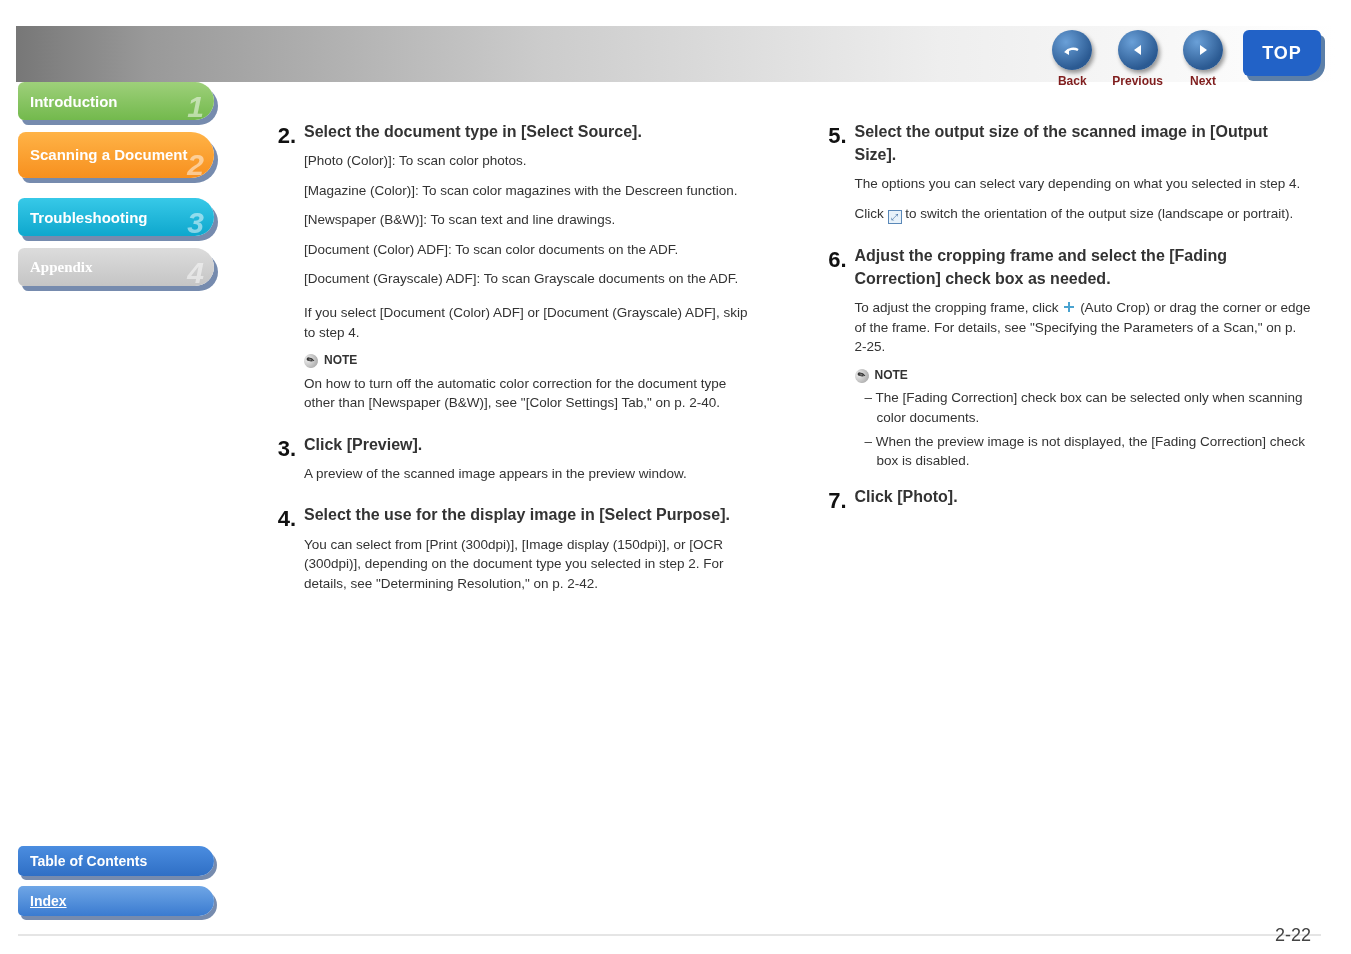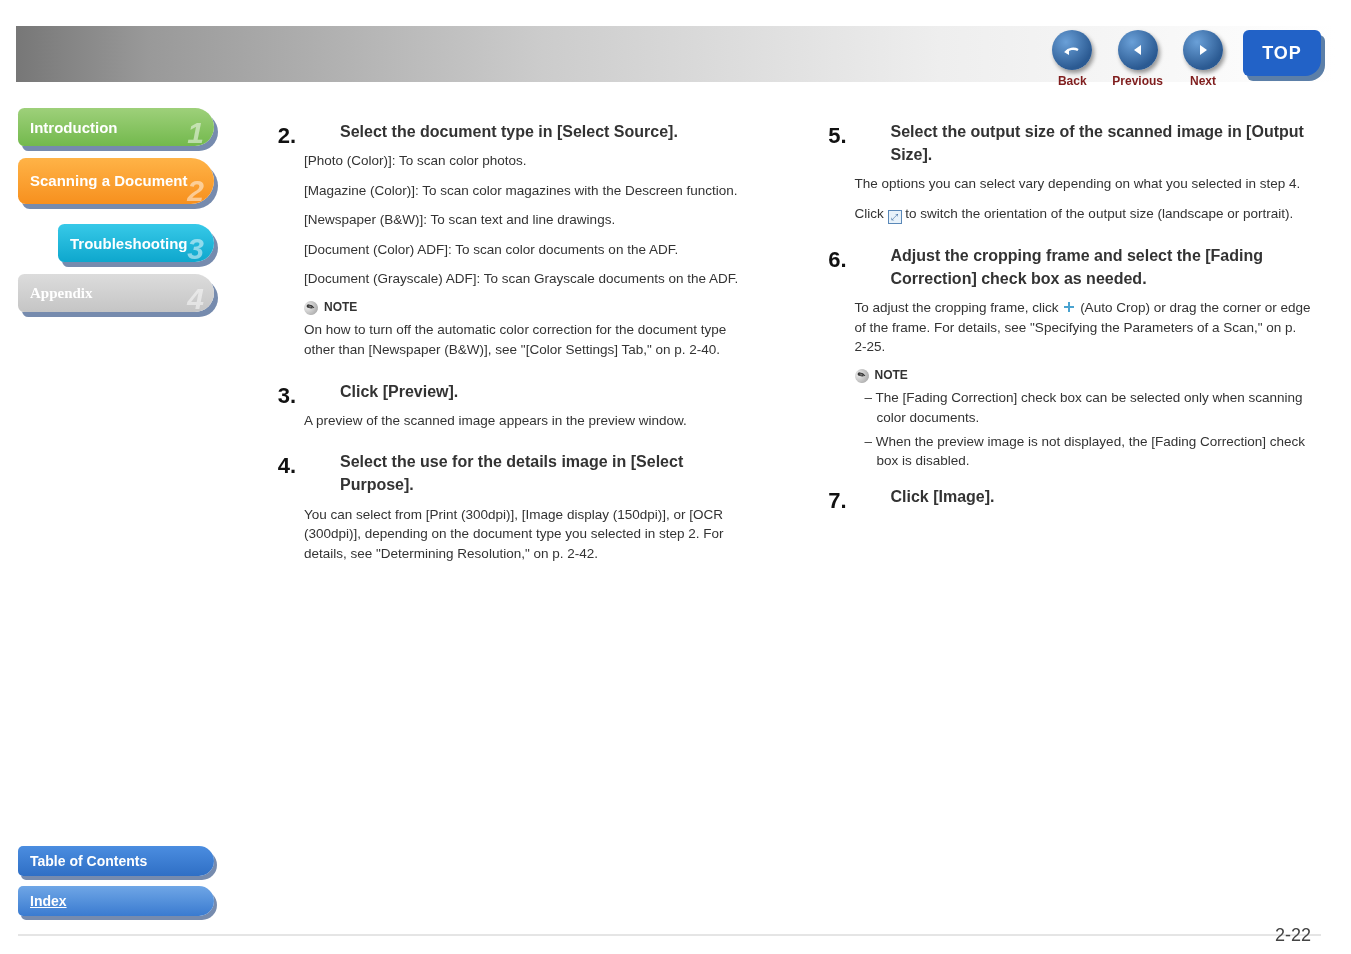--- a/index.html
+++ b/index.html
@@ -57,21 +57,21 @@
     height: 46px;
     display:flex; align-items:center; justify-content:center;
     color:#fff; font-weight:bold; font-size:18px;
     letter-spacing:1px;
   }
 
   
   .sidebar {
     position: absolute;
     left: 18px;
-    top: 108px;
+    top: 82px;
     width: 196px;
   }
   .tab {
     position: relative;
     height: 46px;
     border-radius: 8px 24px 24px 8px;
     margin-bottom: 20px;
     padding: 6px 12px;
     color:#fff;
     font-size:15px;
@@ -85,21 +85,21 @@
     position:absolute;
     right:10px;
     bottom:-4px;
     font-size:30px;
     font-weight:bold;
     font-style:italic;
     opacity:.5;
   }
   .tab.green   { background: linear-gradient(#9ed07a,#73b94d); }
   .tab.orange  { background: linear-gradient(#ffb347,#f7901e); }
-  .tab.cyan    { background: linear-gradient(#37c9e8,#0ea7cd); margin-left: 40px; }
+  .tab.cyan    { background: linear-gradient(#37c9e8,#0ea7cd); }
   .tab.gray    { background: linear-gradient(#dcdcdc,#c5c5c5); color:#fff; }
   .tab.gray .label{ color:#fff;font-family:Liberation Serif, serif; }
 
   
   .bottom-links {
     position:absolute;
     left:18px;
     bottom:28px;
     width:196px;
   }
@@ -130,21 +130,21 @@
     gap: 60px;
   }
   .col { flex:1; font-size:13.5px; color:#333; line-height:1.45; }
   .step { display:flex; margin-bottom:10px; }
   .step-num {
     font-size:22px; font-weight:bold; color:#111;
     width:34px; flex-shrink:0;
     text-align:right; padding-right:8px;
   }
   .step-body { flex:1; }
-  .step-title { font-size:16px; font-weight:bold; margin-bottom:8px;margin-left:36px; }
+  .step-title { font-size:16px; font-weight:bold; margin-bottom:8px; }
   .para { margin-bottom:10px; }
   .note-head {
     display:flex; align-items:center; gap:6px;
     font-weight:bold; font-size:12px; margin-top:6px; margin-bottom:4px;
   }
   .note-icon {
     width:14px; height:14px; border-radius:50%;
     background: radial-gradient(circle at 35% 30%, #eee,#999);
     display:inline-flex; align-items:center; justify-content:center;
     font-size:9px; color:#333; transform:rotate(-30deg);
@@ -246,40 +246,41 @@
     <div class="col">
       <div class="step">
         <div class="step-num">2.</div>
         <div class="step-body">
           <div class="step-title">Select the document type in [Select Source].</div>
           <div class="para">[Photo (Color)]: To scan color photos.</div>
           <div class="para">[Magazine (Color)]: To scan color magazines with the Descreen function.</div>
           <div class="para">[Newspaper (B&amp;W)]: To scan text and line drawings.</div>
           <div class="para">[Document (Color) ADF]: To scan color documents on the ADF.</div>
           <div class="para">[Document (Grayscale) ADF]: To scan Grayscale documents on the ADF.</div>
+          <div class="para" style="margin-top:14px">If you select [Document (Color) ADF] or [Document (Grayscale) ADF], skip to step 4.</div>
           <div class="note-head">
             <span class="note-icon">✎</span>
             <span>NOTE</span>
           </div>
           <div class="para">On how to turn off the automatic color correction for the document type other than [Newspaper (B&amp;W)], see "[Color Settings] Tab," on p. 2-40.</div>
         </div>
       </div>
 
       <div class="step">
         <div class="step-num">3.</div>
         <div class="step-body">
           <div class="step-title">Click [Preview].</div>
           <div class="para">A preview of the scanned image appears in the preview window.</div>
         </div>
       </div>
 
       <div class="step">
         <div class="step-num">4.</div>
         <div class="step-body">
-          <div class="step-title">Select the use for the details image in [Select Purpose].</div>
+          <div class="step-title">Select the use for the display image in [Select Purpose].</div>
           <div class="para">You can select from [Print (300dpi)], [Image display (150dpi)], or [OCR (300dpi)], depending on the document type you selected in step 2. For details, see "Determining Resolution," on p. 2-42.</div>
         </div>
       </div>
     </div>
 
     <div class="col">
       <div class="step">
         <div class="step-num">5.</div>
         <div class="step-body">
           <div class="step-title">Select the output size of the scanned image in [Output Size].</div>
@@ -308,21 +309,21 @@
           <div class="bullet-list">
             <div class="item">– The [Fading Correction] check box can be selected only when scanning color documents.</div>
             <div class="item">– When the preview image is not displayed, the [Fading Correction] check box is disabled.</div>
           </div>
         </div>
       </div>
 
       <div class="step">
         <div class="step-num">7.</div>
         <div class="step-body">
-          <div class="step-title">Click [Image].</div>
+          <div class="step-title">Click [Photo].</div>
         </div>
       </div>
     </div>
   </div>
 </div>
 
 <div class="footer-line"></div>
 <div class="page-number">2-22</div>
 
 </body></html>

